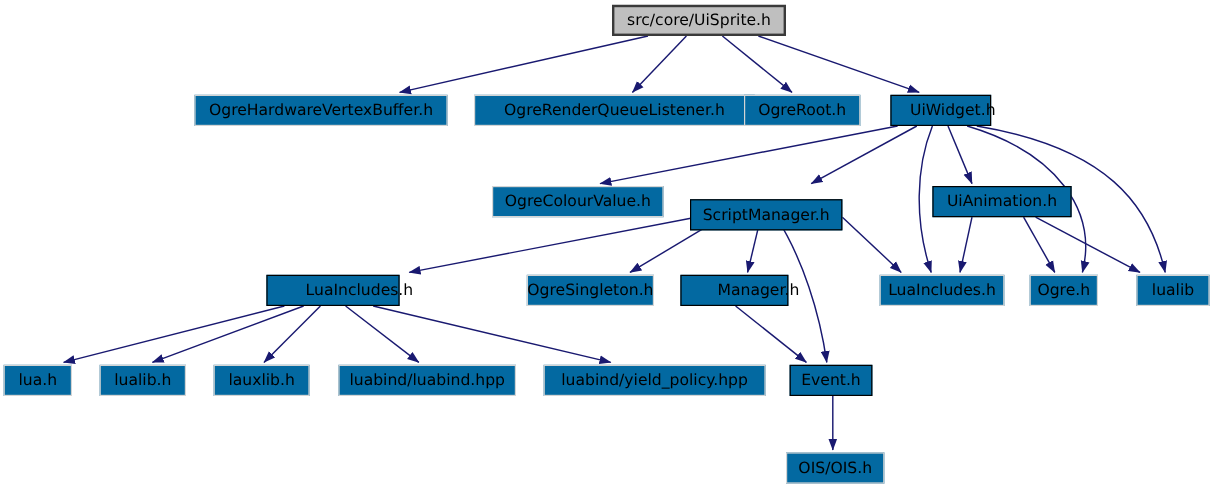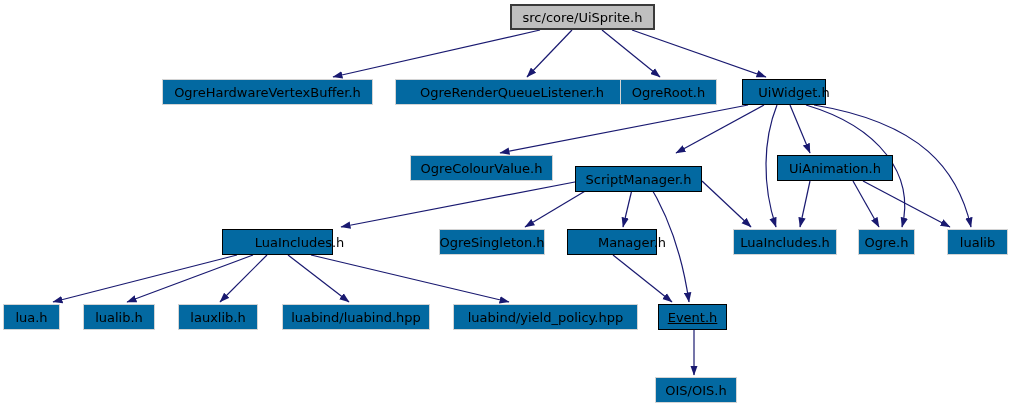--- a/index.html
+++ b/index.html
@@ -137,19 +137,19 @@
     </div>
     <div class="node ext" style="left: 178px; top: 304px; width: 80px; height: 26px;">
       <span>lauxlib.h</span>
     </div>
     <div class="node ext" style="left: 282px; top: 304px; width: 148px; height: 26px;">
       <span>luabind/luabind.hpp</span>
     </div>
     <div class="node ext" style="left: 453px; top: 304px; width: 185px; height: 26px;">
       <span>luabind/yield_policy.hpp</span>
     </div>
-    <div class="node doc" style="left: 658px; top: 304px; width: 69px; height: 26px; text-decoration: underline;">
+    <div class="node doc" style="left: 658px; top: 304px; width: 69px; height: 26px;">
       <span>Event.h</span>
     </div>
     <div class="node ext" style="left: 655px; top: 377px; width: 82px; height: 26px;">
       <span>OIS/OIS.h</span>
     </div>
   </div>
 
 </body></html>

